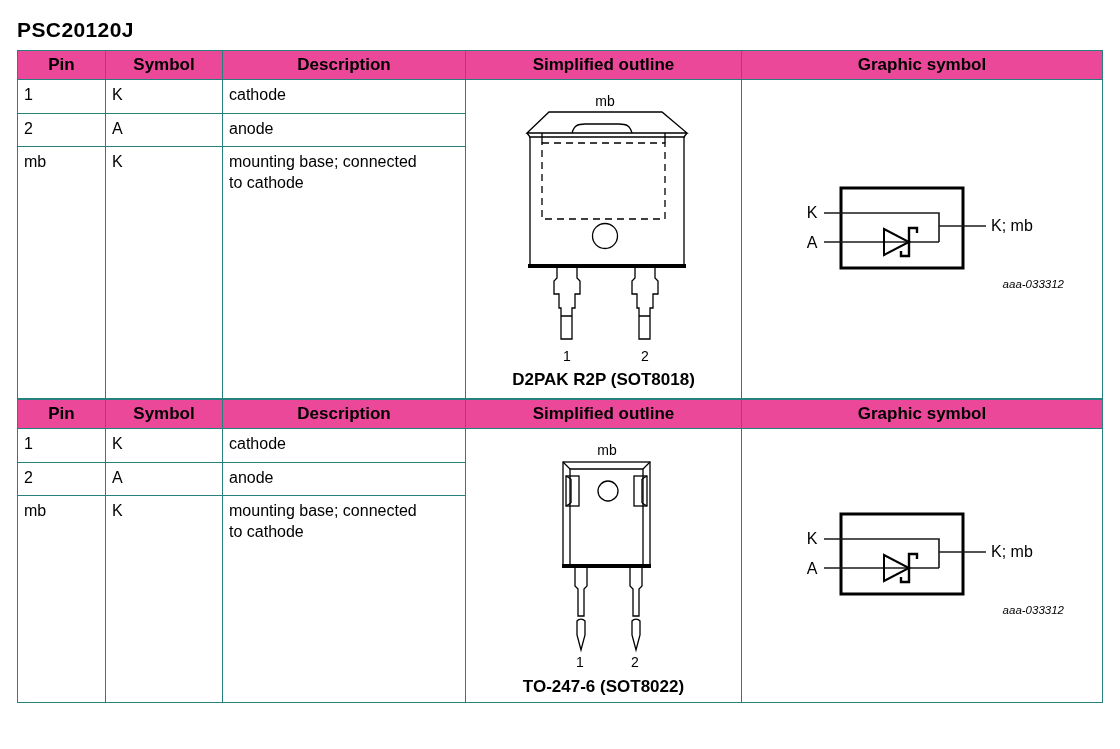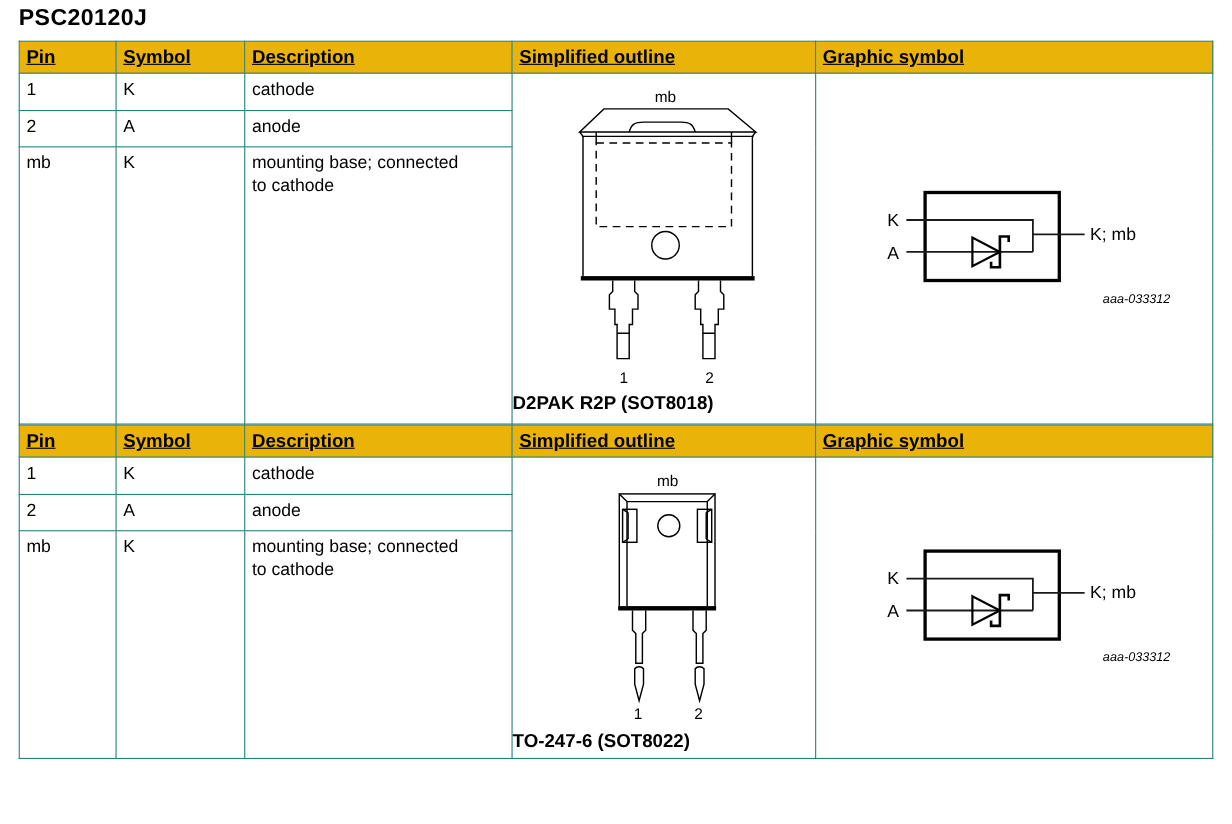--- a/index.html
+++ b/index.html
@@ -1,46 +1,46 @@
 <!DOCTYPE html>
 <html><head>
 <meta charset="utf-8">
 <style>
   html,body { margin:0; padding:0; }
   body {
     width:1120px; height:749px; background:#ffffff; color:#000;
     font-family:"Liberation Sans", sans-serif; overflow:hidden;
   }
-  .page { padding:5px 0 0 17px; }
+  .page { padding:18px 0 0 17px; }
   .sec-title {
     font-size:21px; font-weight:bold; line-height:24px;
     margin:0 0 8px 0; letter-spacing:0.4px;
   }
   .sec + .sec .sec-title { margin-top:8px; }
   table.pin-table {
     border-collapse:collapse; table-layout:fixed; width:1085px;
     empty-cells:show;
   }
   .pin-table th, .pin-table td { border:1.4px solid #26817e; }
   .pin-table th {
-    background:#eab308; text-align:left; font-size:17px; font-weight:bold;
-    padding:3px 6px; height:22px; vertical-align:middle;text-decoration:underline;
+    background:#ec4899; text-align:center; font-size:17px; font-weight:bold;
+    padding:3px 6px; height:22px; vertical-align:middle;
   }
   .pin-table td {
     font-size:16px; line-height:21px; padding:4px 6px; vertical-align:top;
     background:#fff;
   }
   td.desc { padding-right:36px;margin-left:12px; }
   tr.r1 { height:34px; }
   tr.r2 { height:33px; }
   tr.r3a { height:252px; }
   tr.r3b { height:207px; }
   td.fig { padding:2px 0 0 0; text-align:center; vertical-align:top; }
   td.figsym { padding:0; vertical-align:top; }
-  .caption { font-size:17px; font-weight:bold; text-align:left; margin-top:3px; }
+  .caption { font-size:17px; font-weight:bold; text-align:center; margin-top:3px; }
   svg { display:block; }
   svg.outline { margin:0 auto; }
   svg.sym1 { margin:78px 0 0 24px; }
   svg.sym2 { margin:55px 0 0 24px; }
   svg text { font-family:"Liberation Sans", sans-serif; font-size:14px; fill:#000; }
   svg text.big { font-size:16px; }
   svg text.figid { font-size:11.5px; font-style:italic; }
   .ln   { fill:none; stroke:#000; stroke-width:1.3; }
   .lnd  { fill:none; stroke:#000; stroke-width:1.3; stroke-dasharray:7 5; }
   .thick{ fill:#000; stroke:none; }

